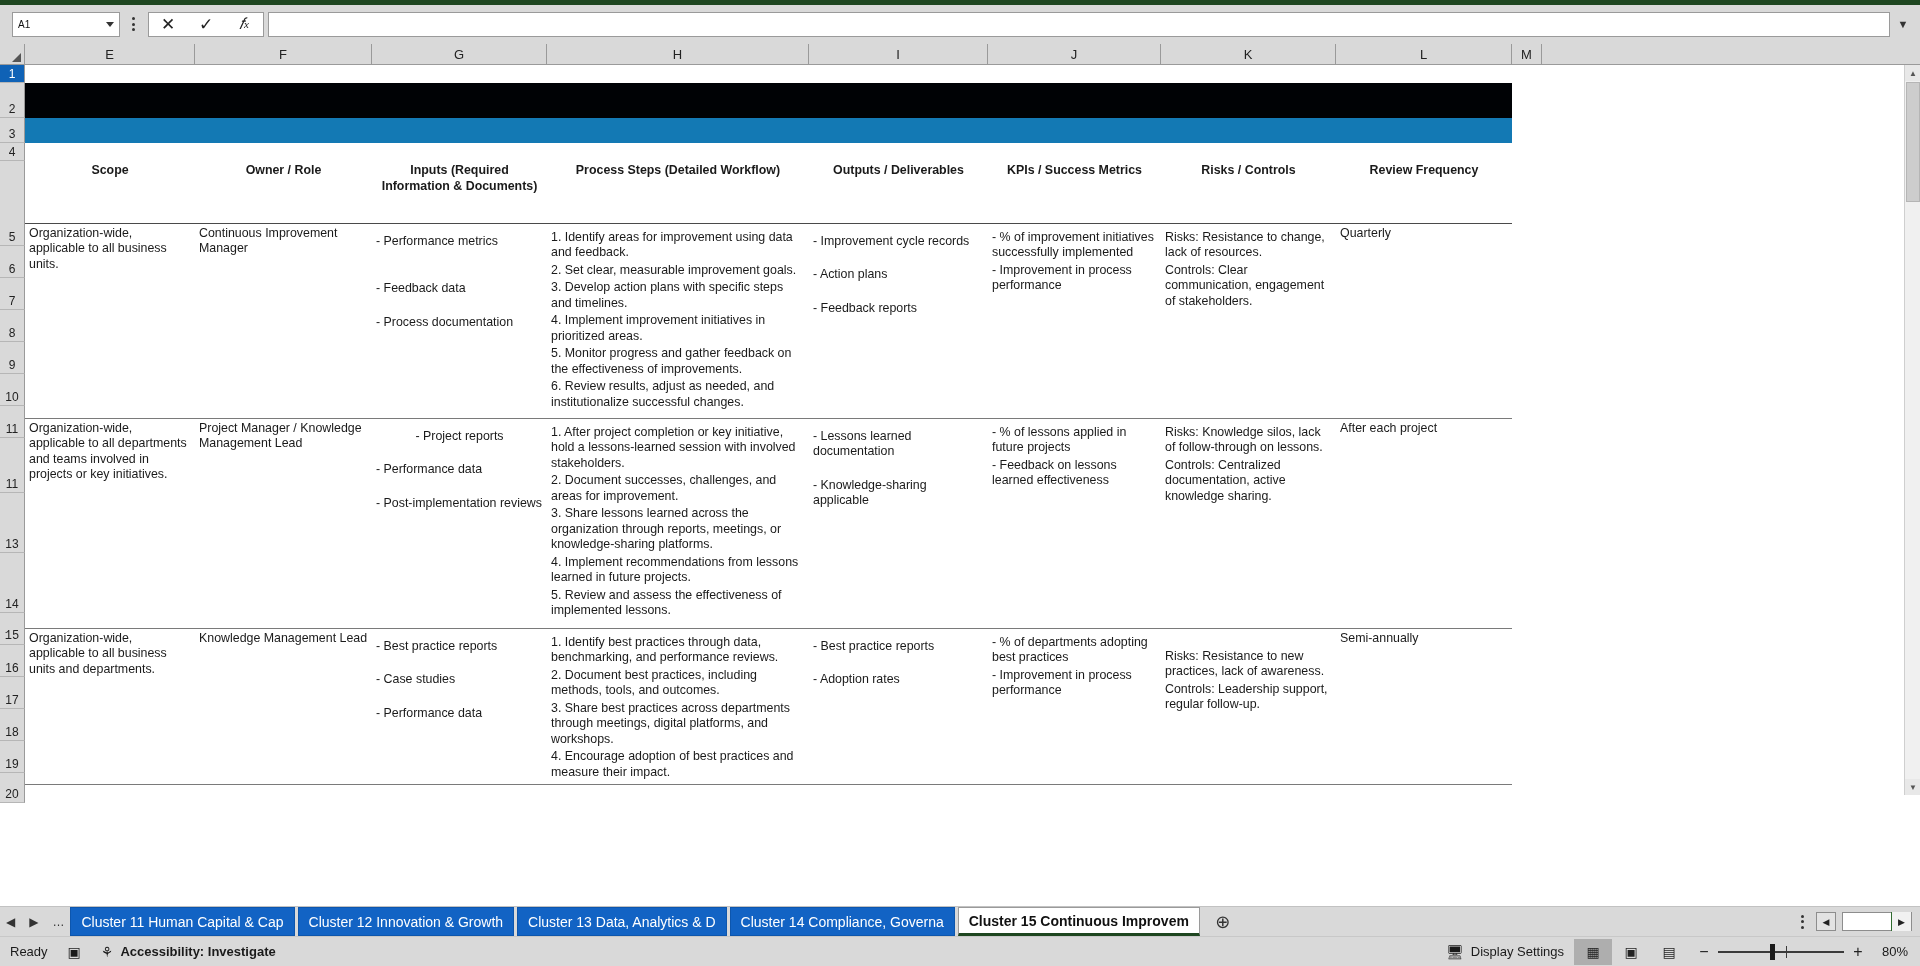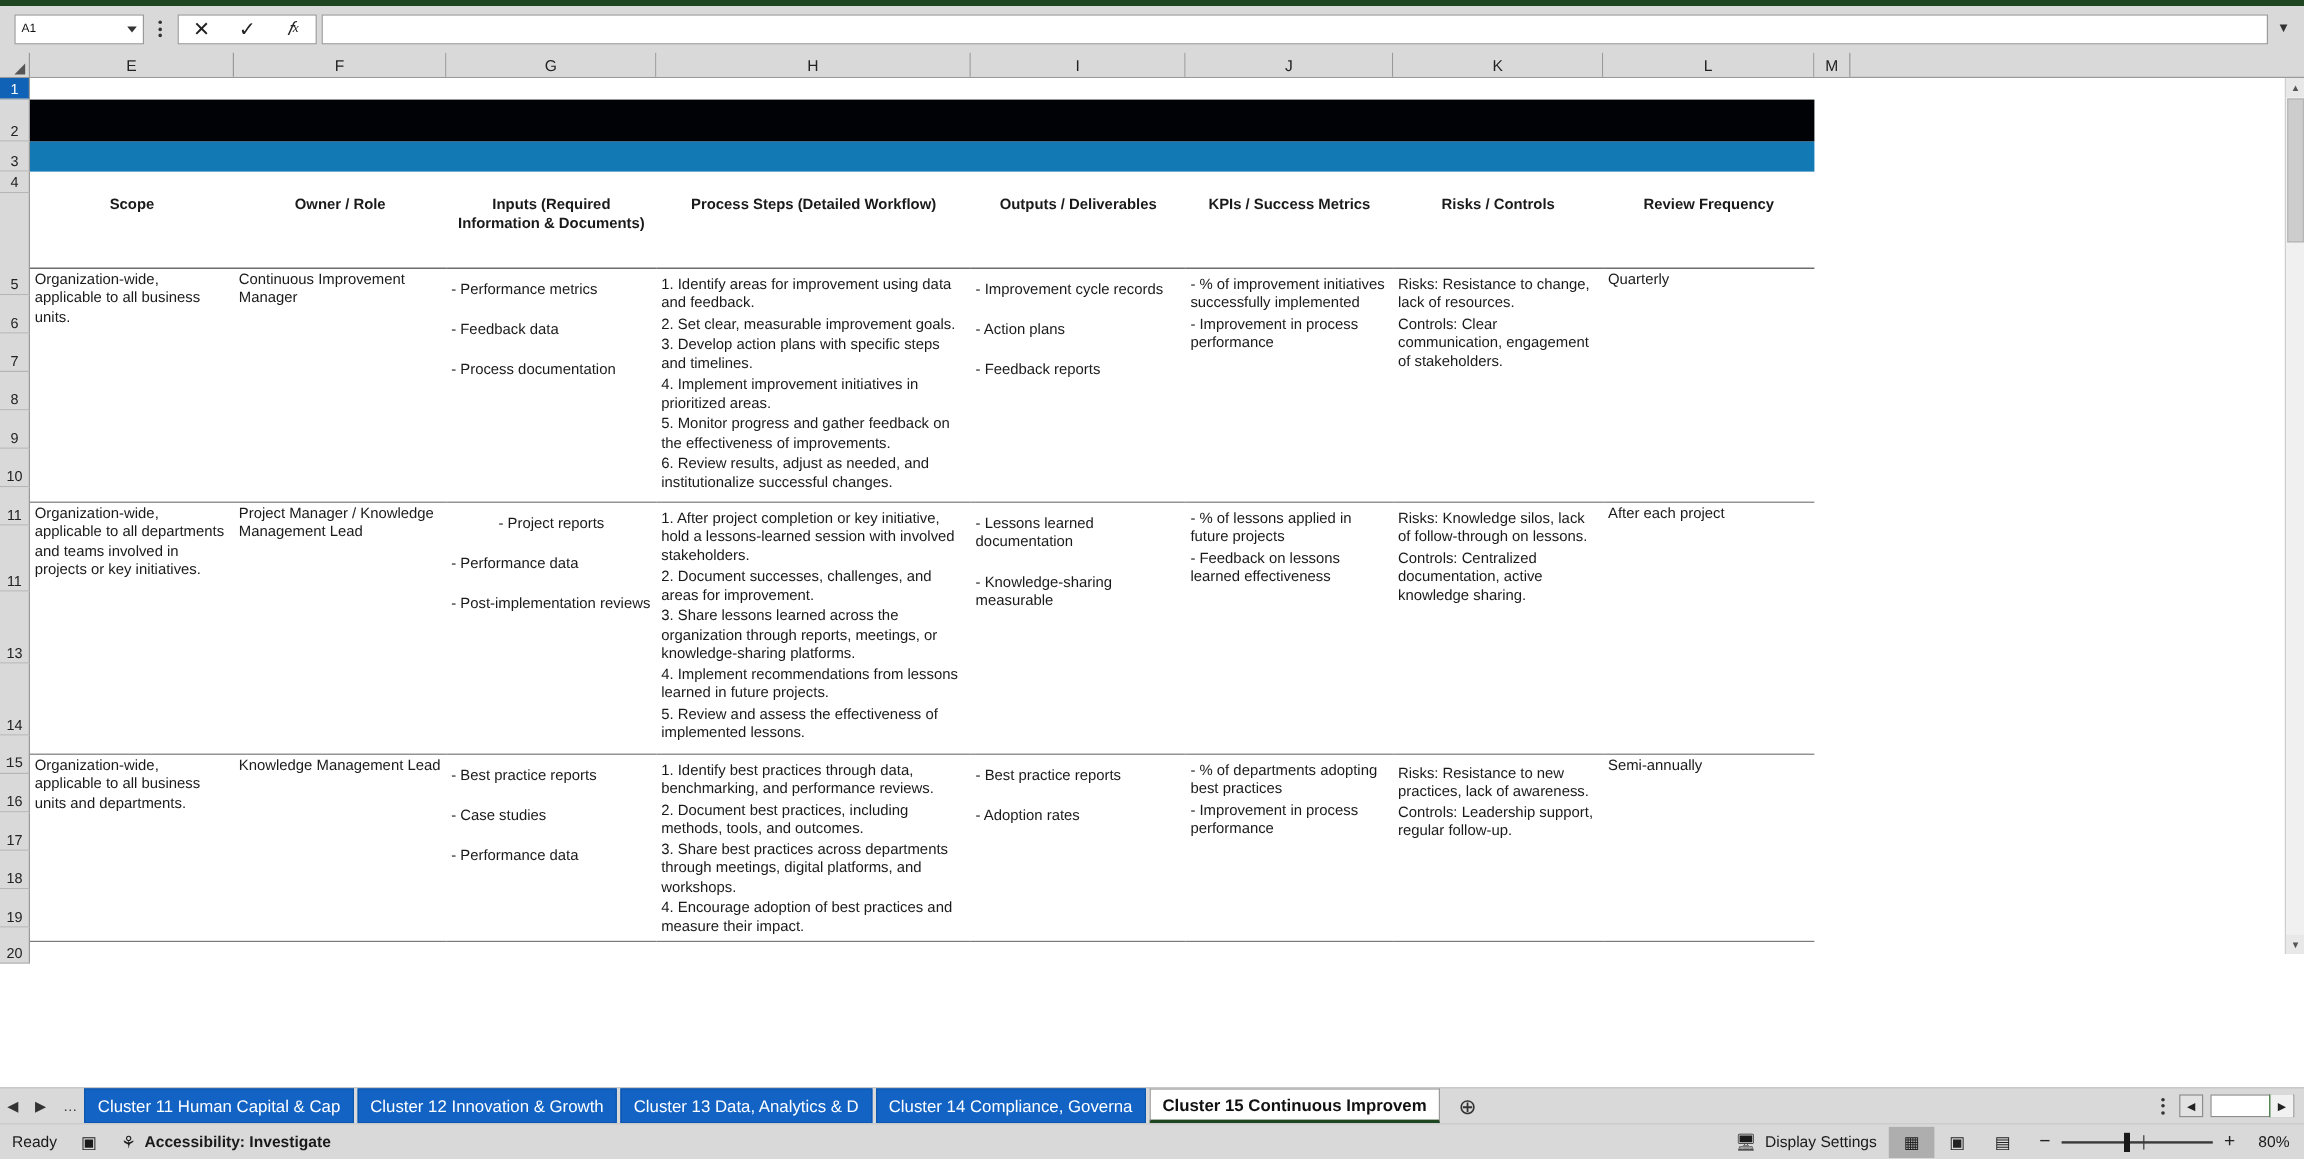--- a/index.html
+++ b/index.html
@@ -276,21 +276,21 @@
               <td class="hdr">KPIs / Success Metrics</td>
               <td class="hdr">Risks / Controls</td>
               <td class="hdr">Review Frequency</td>
             </tr>
           </thead>
           <tbody id="tbody">
               <tr class="datarow">
                 <td class="mid" style="height: 195px;">Organization-wide, applicable to all business units.</td>
                 <td class="mid">Continuous Improvement Manager</td>
                 <td style="padding-top: 10px; height: 195px;">
-                  <div class="para" style="margin-bottom: 18px;">- Performance metrics</div>
+                  <div class="para" style="margin-bottom: 32px;">- Performance metrics</div>
                   <div class="para" style="margin-bottom: 18px;">- Feedback data</div>
                   <div class="para" style="margin-bottom: 18px;">- Process documentation</div>
                 </td>
                 <td style="padding-top: 6px; height: 195px;">
                   <div class="para" style="margin-bottom: 2px;">1. Identify areas for improvement using data and feedback.</div>
                   <div class="para" style="margin-bottom: 2px;">2. Set clear, measurable improvement goals.</div>
                   <div class="para" style="margin-bottom: 2px;">3. Develop action plans with specific steps and timelines.</div>
                   <div class="para" style="margin-bottom: 2px;">4. Implement improvement initiatives in prioritized areas.</div>
                   <div class="para" style="margin-bottom: 2px;">5. Monitor progress and gather feedback on the effectiveness of improvements.</div>
                   <div class="para" style="margin-bottom: 2px;">6. Review results, adjust as needed, and institutionalize successful changes.</div>
@@ -320,21 +320,21 @@
                 </td>
                 <td style="padding-top: 6px; height: 210px;">
                   <div class="para" style="margin-bottom: 2px;">1. After project completion or key initiative, hold a lessons-learned session with involved stakeholders.</div>
                   <div class="para" style="margin-bottom: 2px;">2. Document successes, challenges, and areas for improvement.</div>
                   <div class="para" style="margin-bottom: 2px;">3. Share lessons learned across the organization through reports, meetings, or knowledge-sharing platforms.</div>
                   <div class="para" style="margin-bottom: 2px;">4. Implement recommendations from lessons learned in future projects.</div>
                   <div class="para" style="margin-bottom: 2px;">5. Review and assess the effectiveness of implemented lessons.</div>
                 </td>
                 <td style="padding-top: 10px; height: 210px;">
                   <div class="para" style="margin-bottom: 18px;">- Lessons learned documentation</div>
-                  <div class="para" style="margin-bottom: 18px;">- Knowledge-sharing measurable</div>
+                  <div class="para" style="margin-bottom: 18px;">- Knowledge-sharing applicable</div>
                 </td>
                 <td style="padding-top: 6px; height: 210px;">
                   <div class="para" style="margin-bottom: 2px;">- % of lessons applied in future projects</div>
                   <div class="para" style="margin-bottom: 2px;">- Feedback on lessons learned effectiveness</div>
                 </td>
                 <td style="padding-top: 6px; height: 210px;">
                   <div class="para" style="margin-bottom: 2px;">Risks: Knowledge silos, lack of follow-through on lessons.</div>
                   <div class="para" style="margin-bottom: 2px;">Controls: Centralized documentation, active knowledge sharing.</div>
                 </td>
                 <td class="mid" style="text-align: left;">After each project</td>
@@ -354,21 +354,21 @@
                   <div class="para" style="margin-bottom: 2px;">4. Encourage adoption of best practices and measure their impact.</div>
                 </td>
                 <td style="padding-top: 10px; height: 150px;">
                   <div class="para" style="margin-bottom: 18px;">- Best practice reports</div>
                   <div class="para" style="margin-bottom: 18px;">- Adoption rates</div>
                 </td>
                 <td style="padding-top: 6px; height: 150px;">
                   <div class="para" style="margin-bottom: 2px;">- % of departments adopting best practices</div>
                   <div class="para" style="margin-bottom: 2px;">- Improvement in process performance</div>
                 </td>
-                <td style="padding-top: 8px; height: 150px; margin-top: 44px;">
+                <td style="padding-top: 20px; height: 150px; margin-top: 44px;">
                   <div class="para" style="margin-bottom: 2px;">Risks: Resistance to new practices, lack of awareness.</div>
                   <div class="para" style="margin-bottom: 2px;">Controls: Leadership support, regular follow-up.</div>
                 </td>
                 <td class="mid" style="text-align: left;">Semi-annually</td>
               </tr>
             </tbody>
         </table>
       </div>
 
     </div>

